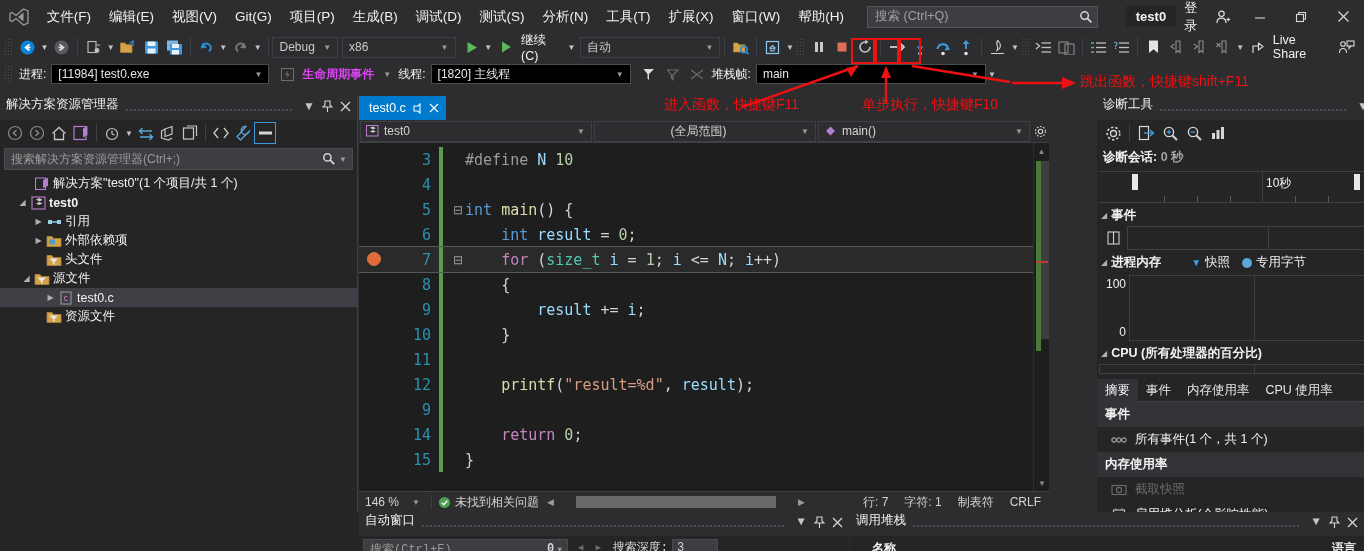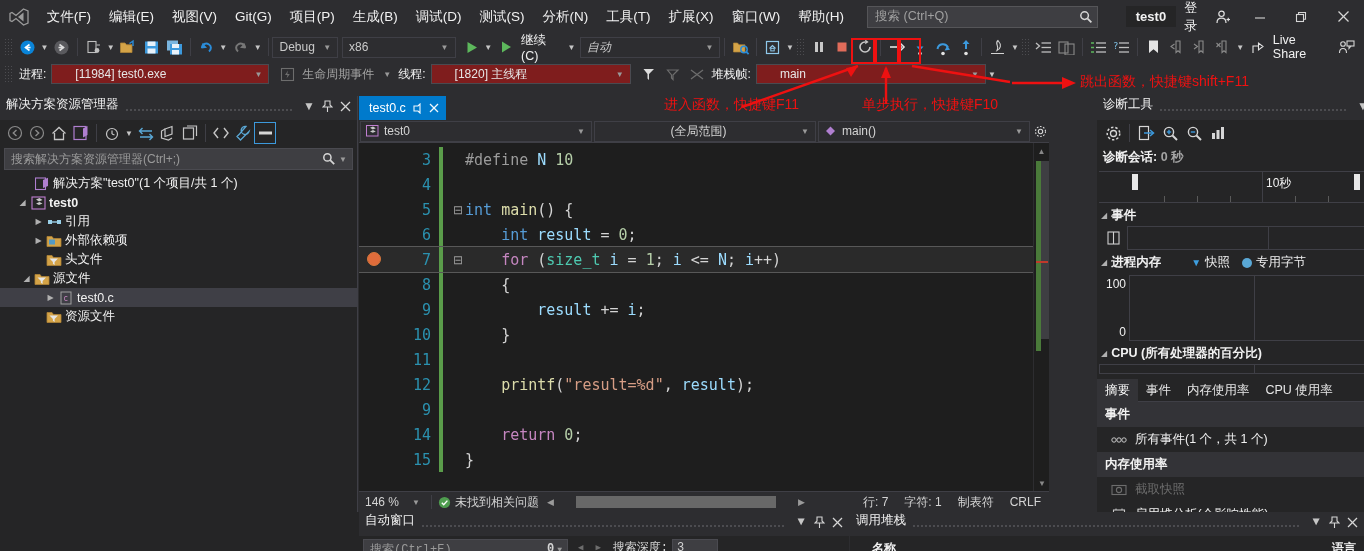--- a/index.html
+++ b/index.html
@@ -58,26 +58,26 @@
   }
   .tb-combo .cv { flex:1; white-space:nowrap; overflow:hidden; }
   .tb-combo .ca { color:#9a9a9a; font-size:8px; padding:0 4px; }
   .tb-text { font-size:12.5px; color:#f1f1f1; padding: 0 4px; }
   .live-share { display:flex; align-items:center; gap:5px; font-size:12.5px; padding:0 6px; }
 
   
   .dbgrow { display:flex; align-items:center; height:26px; background:#2d2d30; padding-left:4px; }
   .dbg-label { font-size:12px; color:#f1f1f1; padding:0 5px 0 3px; white-space:nowrap; }
   .dbg-combo {
-    height:20px; background:#7f1d1d; border:1px solid #4a4a50;
-    display:flex; align-items:center; padding:0 2px 0 23px; font-size:12px; color:#e6e6e6;
+    height:20px; background:#000000; border:1px solid #4a4a50;
+    display:flex; align-items:center; padding:0 2px 0 6px; font-size:12px; color:#e6e6e6;
   }
   .dbg-combo .cv { flex:1; white-space:nowrap; overflow:hidden;}
   .dbg-combo .ca { color:#9a9a9a; font-size:8px; padding:0 4px;}
-  .dbg-dim { color:#a3a3a3; }
+  .dbg-dim { color:#d946ef;font-weight:bold; }
 
   
   .body { position:absolute; left:0; top:96px; width:1364px; height:455px; }
 
   
   .solexp { position:absolute; left:0; top:0; width:358px; height:416px; background:#252526;
             border-right:1px solid #3f3f46; }
   .panel-head { display:flex; height:24px; padding:0 4px 0 6px; background:#2d2d30; }
   .panel-title { font-size:12.5px; color:#f1f1f1; white-space:nowrap; }
   .panel-dots { flex:1; height:100%;
@@ -347,21 +347,21 @@
         </svg>
     </div>
     <div class="tb-arrow">▼</div>
     <div class="tb-btn">
       <svg width="14" height="14" viewBox="0 0 14 14">
           <path d="M3 1.5 L12 7 L3 12.5 Z" fill="#5db85c"></path>
         </svg>
     </div>
     <div class="tb-text">继续(C)</div>
     <div class="tb-arrow">▼</div>
-    <div class="tb-combo" style="width:146px;margin-left:3px;font-style:italic;">
+    <div class="tb-combo" style="width:146px;margin-left:3px;">
       <span class="cv">自动</span>
       <span class="ca">▼</span>
     </div>
     <div class="tb-sep"></div>
     <div class="tb-btn">
       <svg width="18" height="17" viewBox="0 0 18 17">
           <path d="M1.5 13 V4 H5.5 L7 5.8 H13 V13 Z" fill="#d4a347" stroke="#b08436" stroke-width=".7"></path>
           <circle cx="12" cy="10.5" r="3.2" fill="none" stroke="#2b8cd8" stroke-width="1.5"></circle>
           <line x1="14.3" y1="12.8" x2="16.6" y2="15.1" stroke="#2b8cd8" stroke-width="1.8"></line>
         </svg>

